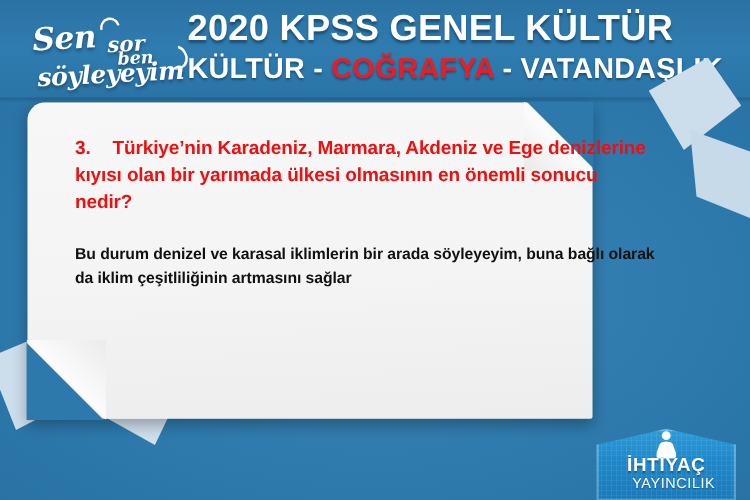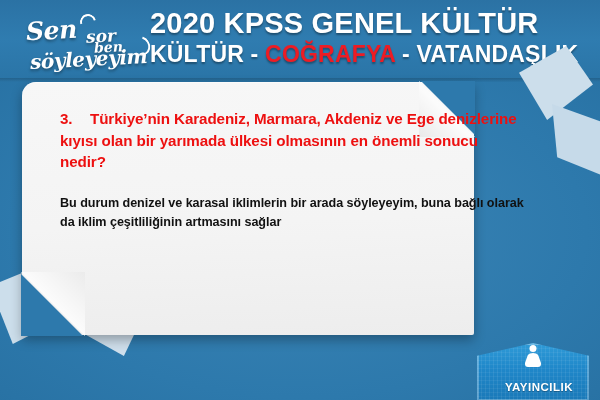--- a/index.html
+++ b/index.html
@@ -186,21 +186,21 @@
   }
   #badge-l1{
     position:absolute; left:0; right:0; top:21px;
     text-align:center; color:#ffffff;
     font-size:15px; font-weight:700; letter-spacing:.6px;
     text-shadow:0 1px 1px rgba(0,0,0,.30);
   }
   #badge-l2{
     position:absolute; left:12px; right:0; top:38px;
     text-align:center; color:#ffffff;
-    font-size:11.5px; font-weight:700; letter-spacing:.5px;
+    font-size:11.5px; font-weight:400; letter-spacing:.5px;
     text-shadow:0 1px 1px rgba(0,0,0,.30);
   }
 </style>
 </head>
 <body>
 
 <div id="stage">
 
   <div id="header">
 
@@ -238,16 +238,17 @@
 
     <div id="answer">Bu durum denizel ve karasal iklimlerin bir arada söyleyeyim, buna bağlı olarak da iklim çeşitliliğinin artmasını sağlar</div>
   </div>
 
   <div id="badge">
     <div id="badge-shape"></div>
     <div id="badge-figure">
       <span class="head"></span>
       <span class="body"></span>
     </div>
+    <div id="badge-l1">İHTİYAÇ</div>
     <div id="badge-l2">YAYINCILIK</div>
   </div>
 
 </div>
 
 </body></html>

